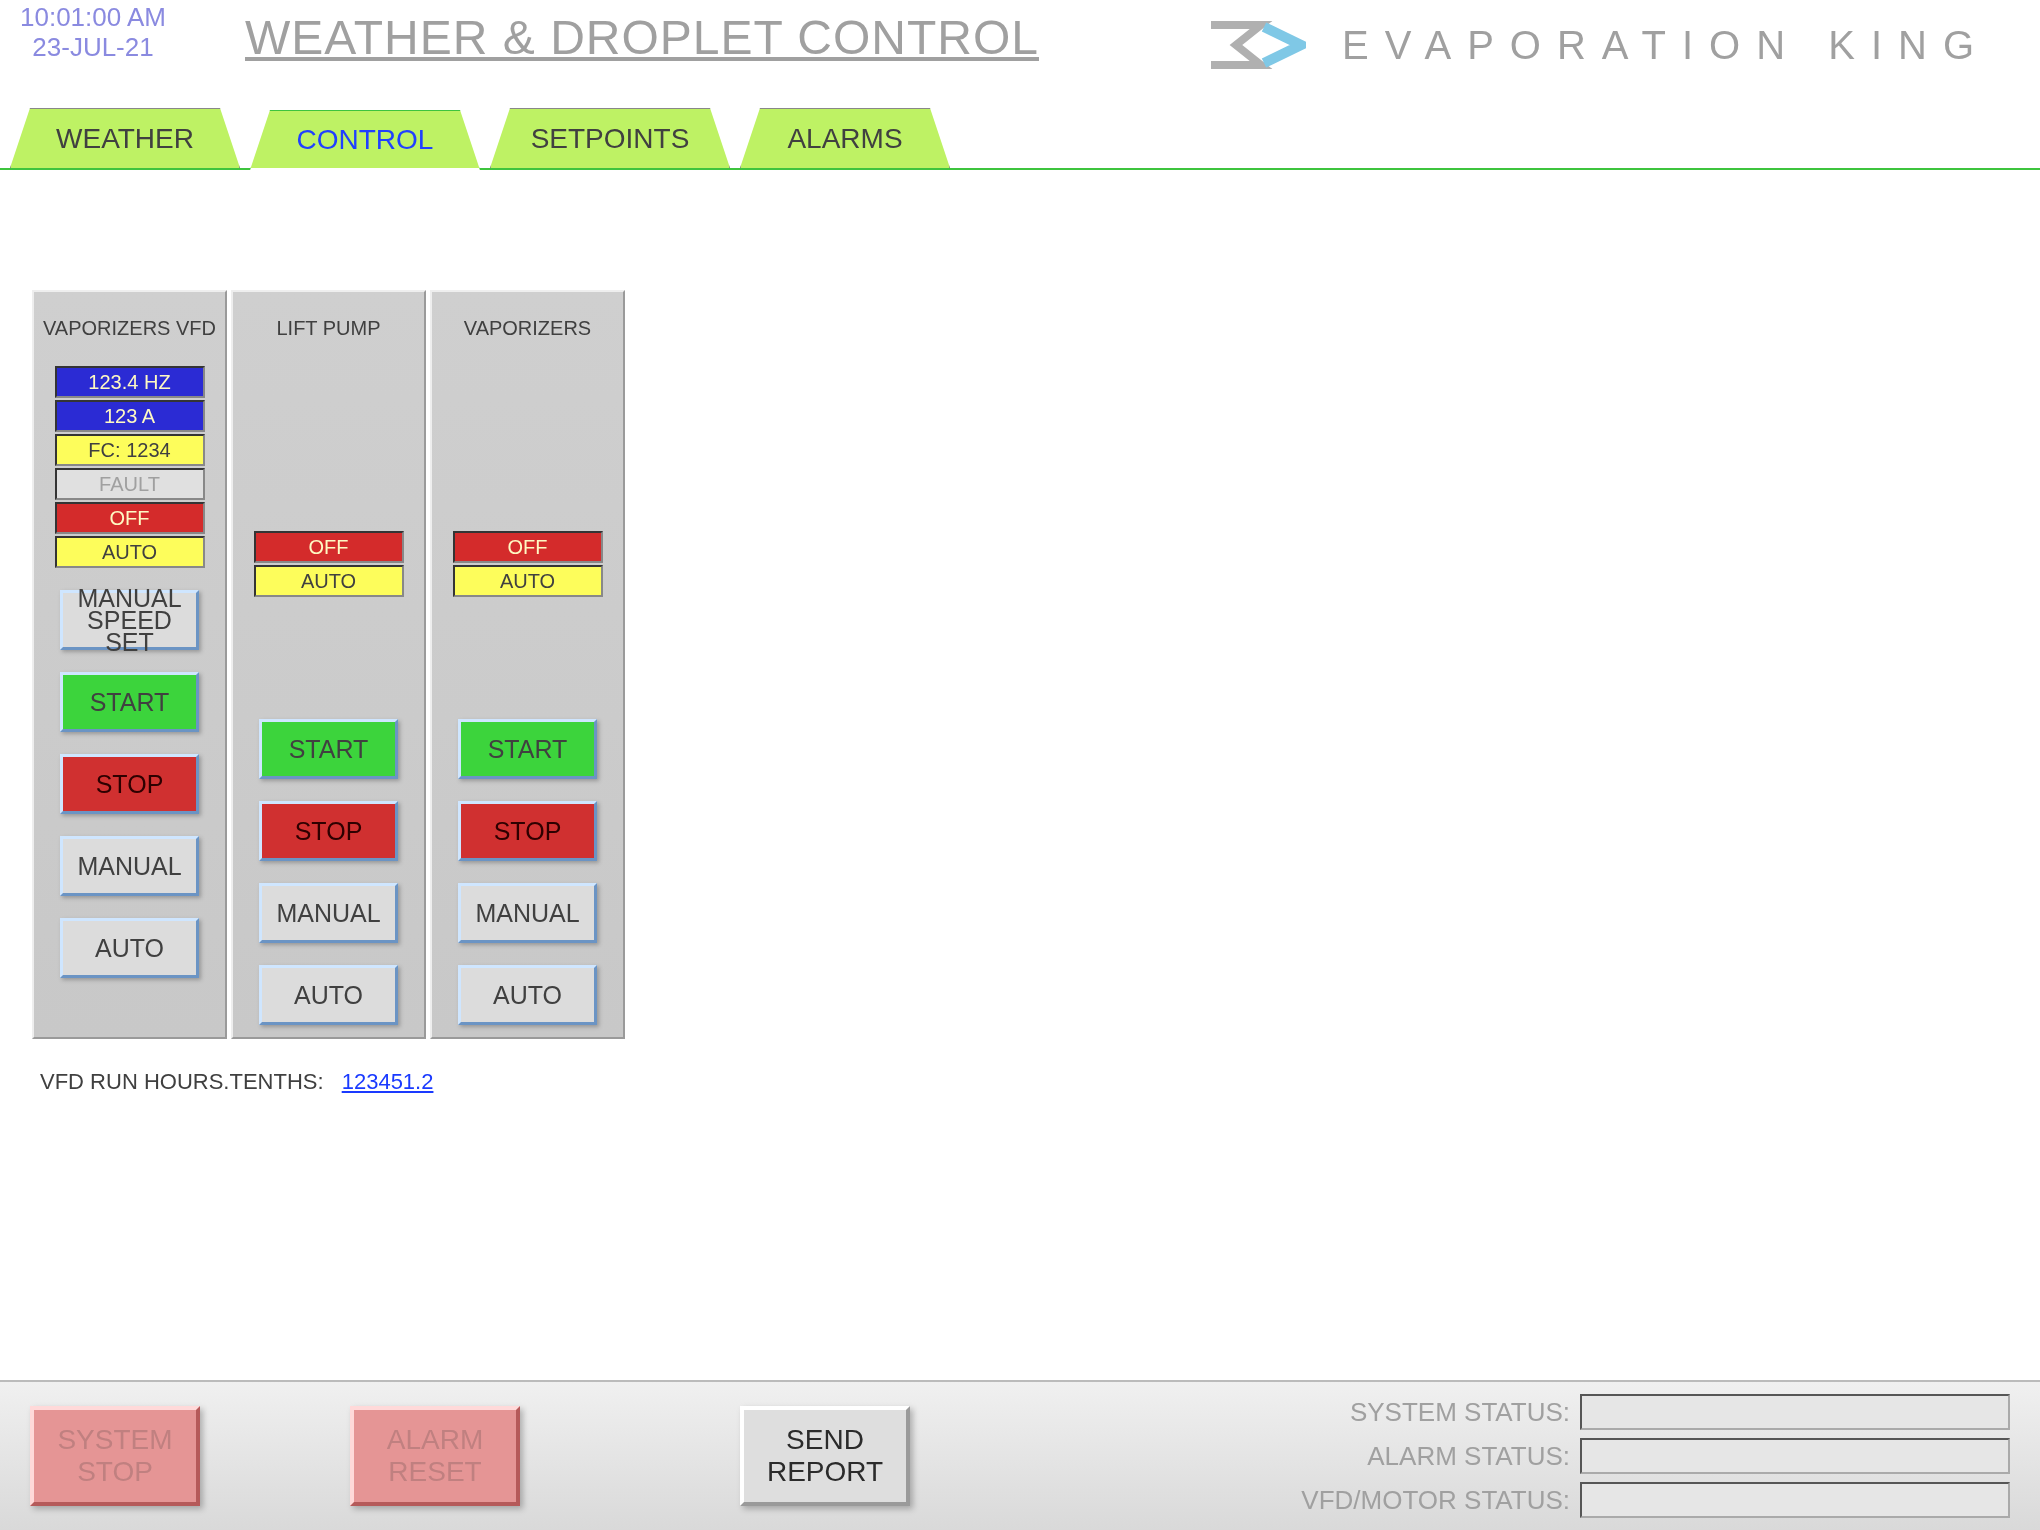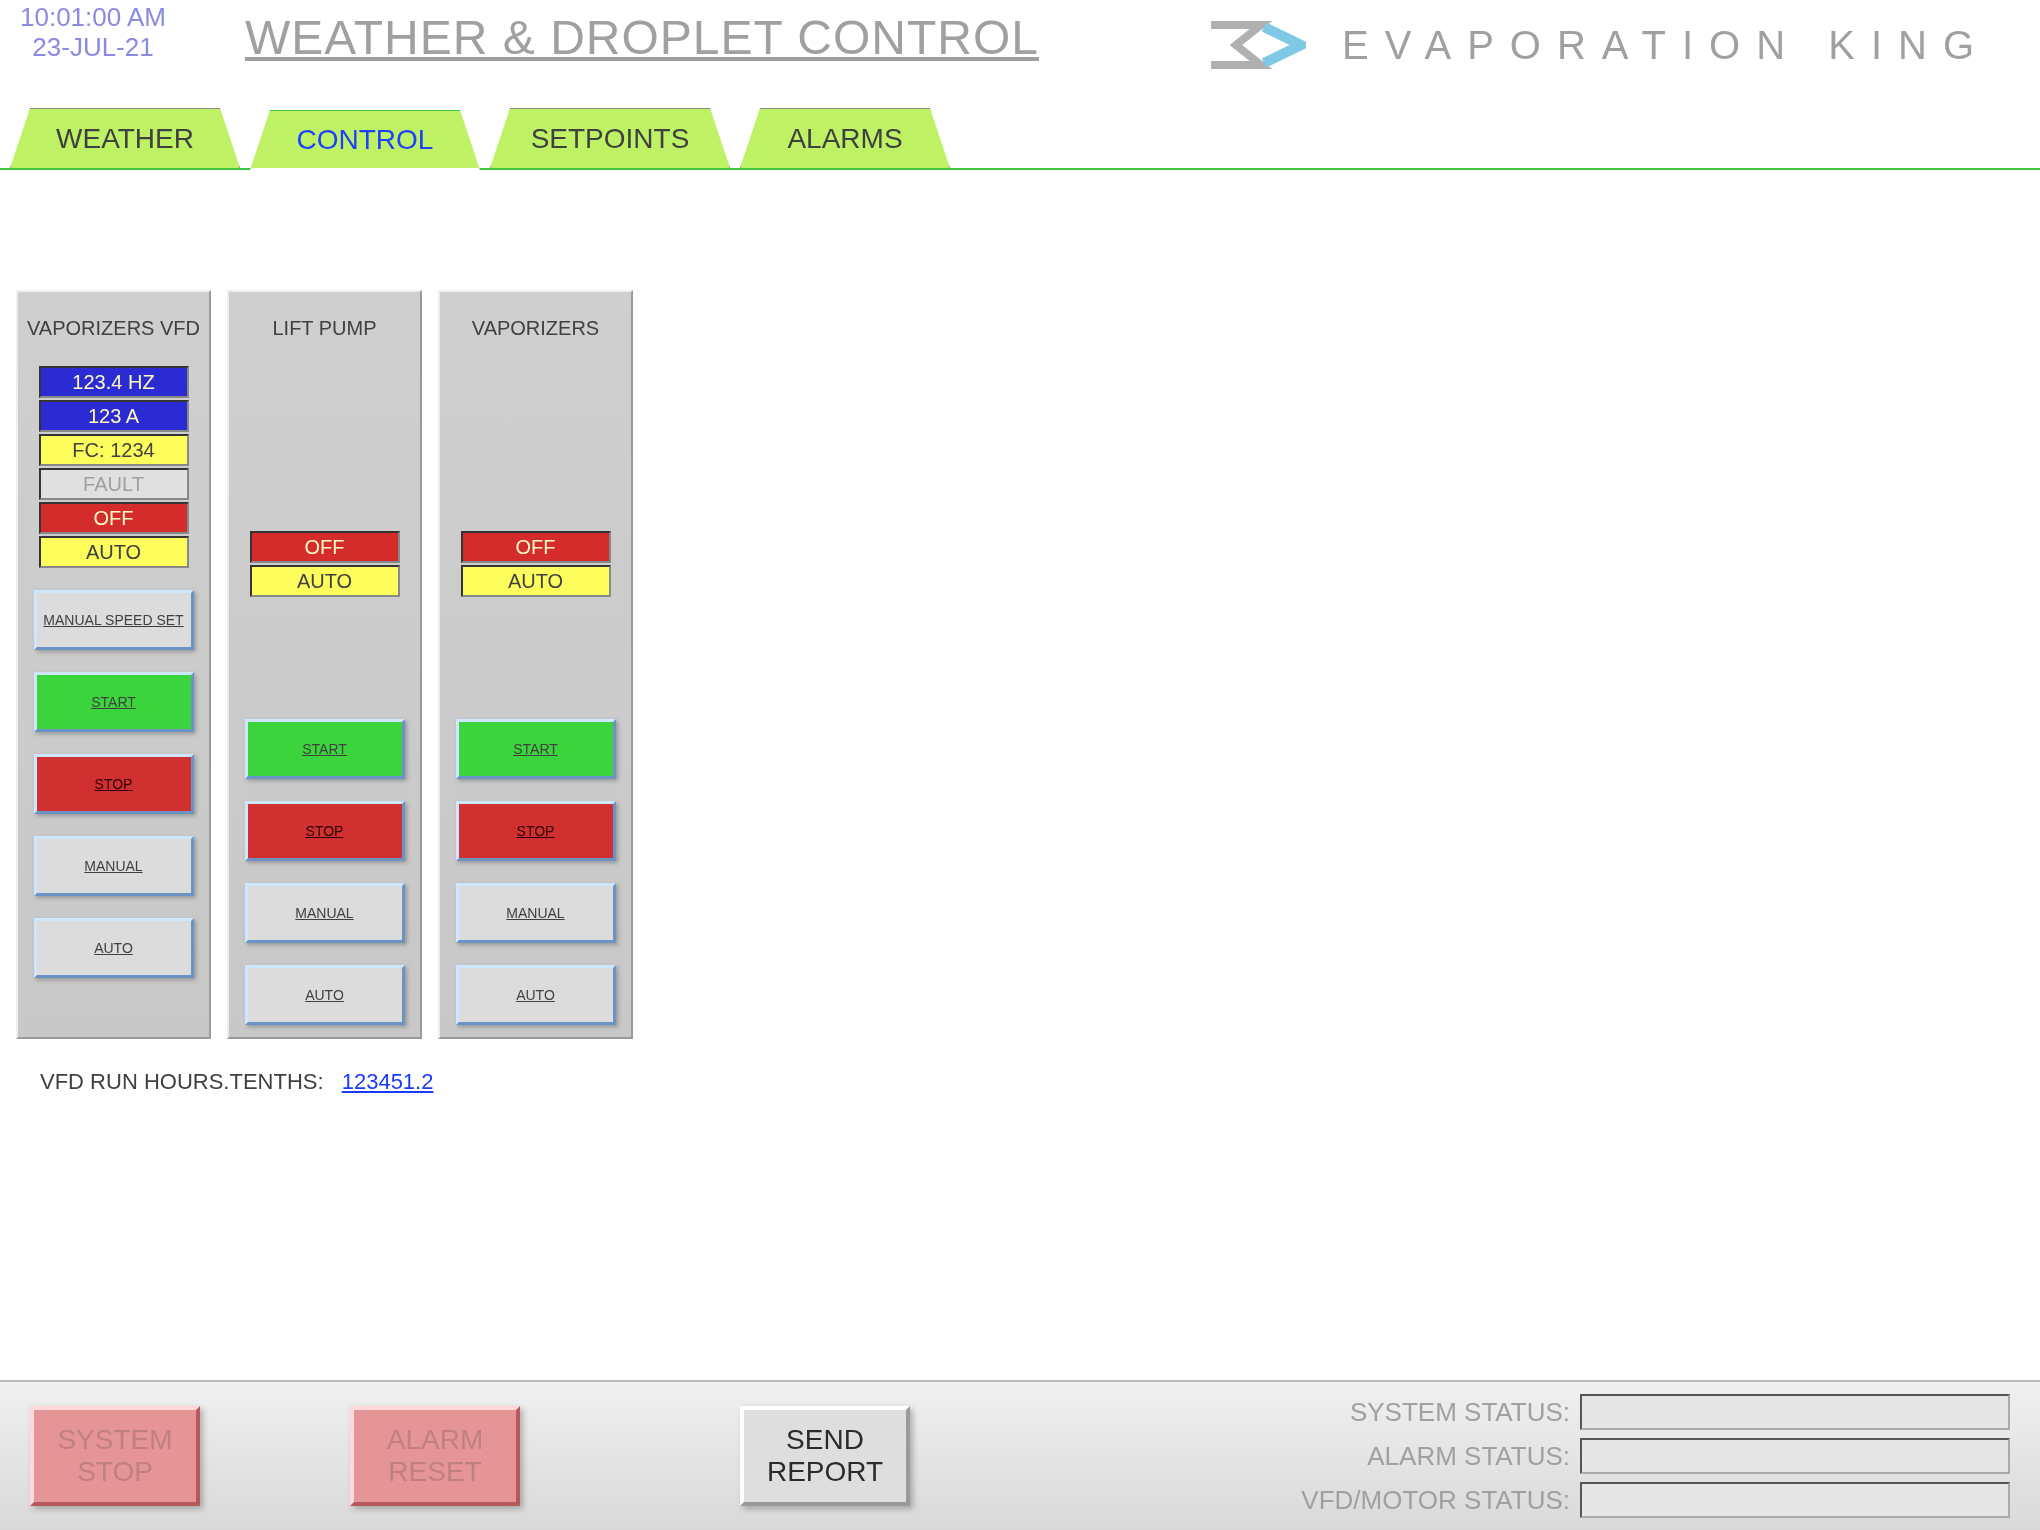--- a/index.html
+++ b/index.html
@@ -13,32 +13,32 @@
   .brand-logo { width: 100px; height: 60px; }
   .brand-name { font-size: 40px; letter-spacing: 16px; color: #a0a0a0; }
 
   
   .tab-row { position: relative; height: 70px; border-bottom: 2px solid #3ec43e; margin-top: 20px; }
   .tab { position: absolute; bottom: 0; height: 60px; background: #bef264; border: 1px solid #888; border-bottom: none; display: flex; align-items: center; justify-content: center; font-size: 28px; color: #404040;
          clip-path: polygon(20px 0, calc(100% - 20px) 0, 100% 100%, 0 100%); }
   .tab.active { color: #2040ff; border-color: #3ec43e; z-index: 2; border-bottom: 2px solid #fff; margin-bottom: -2px; }
 
   
-  .panels { display: flex; gap: 16px; margin-left: 16px; margin-top: 120px; }
+  .panels { display: flex; gap: 4px; margin-left: 32px; margin-top: 120px; }
   .panel { width: 195px; background: linear-gradient(#cfcfcf,#c8c8c8); border: 2px outset #eee; padding: 8px 8px 12px; display: flex; flex-direction: column; align-items: center; }
   .panel-title { font-size: 20px; color: #404040; text-align: center; min-height: 56px; display: flex; align-items: center; justify-content: center; }
   .indicator-stack { margin-top: 10px; display: flex; flex-direction: column; gap: 2px; width: 150px; }
   .indicator { height: 32px; font-size: 20px; display: flex; align-items: center; justify-content: center; border: 2px inset #888; color: #fef9c3; }
   .ind-blue   { background: #2b2bd4; }
   .ind-yellow { background: #fdfd5b; color: #404040; }
   .ind-gray   { background: #e0e0e0; color: #a0a0a0; }
   .ind-red    { background: #d42b2b; }
 
-  .raised-btn { margin-top: 22px; width: 160px; height: 60px; display: flex; align-items: center; justify-content: center; text-align: center; font-size: 14px; line-height: 22px; color: #404040;
-                border: 3px solid; border-color: #cfe6ff #6b94c4 #6b94c4 #cfe6ff; box-shadow: 2px 2px 4px rgba(0,0,0,.25); cursor: pointer; text-decoration: underline; }
+  .raised-btn { margin-top: 22px; width: 139px; height: 60px; display: flex; align-items: center; justify-content: center; text-align: center; font-size: 25px; line-height: 22px; color: #404040;
+                border: 3px solid; border-color: #cfe6ff #6b94c4 #6b94c4 #cfe6ff; box-shadow: 2px 2px 4px rgba(0,0,0,.25); cursor: pointer; }
   .btn-gray  { background: #dcdcdc; }
   .btn-green { background: #3cd43c; }
   .btn-red   { background: #d03030; color: #2e0000; }
   .spacer-lg { height: 165px; }
 
   
   .runhours { margin-left: 40px; margin-top: 30px; font-size: 22px; color: #404040; }
   .runhours a { color: #1a3aff; text-decoration: underline; margin-left: 12px; }
 
   

